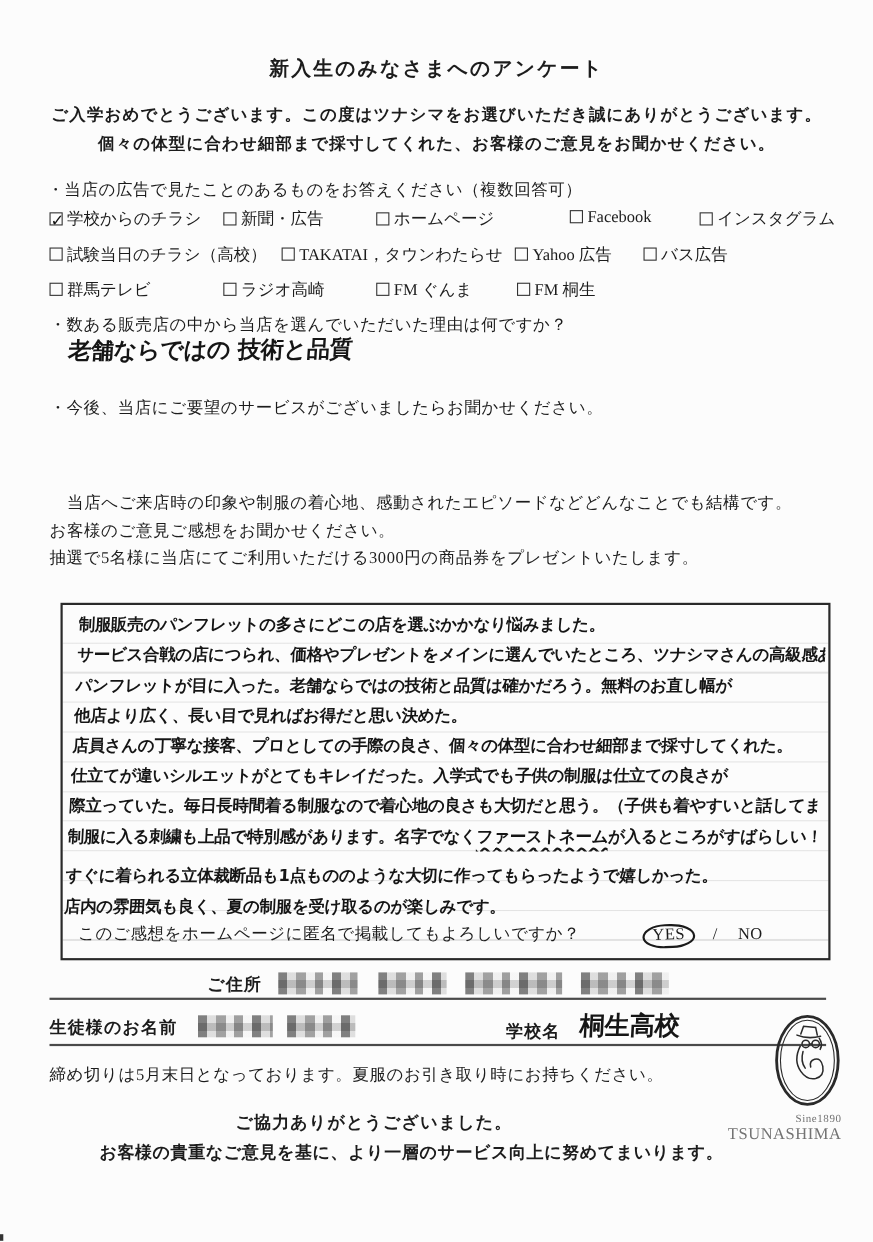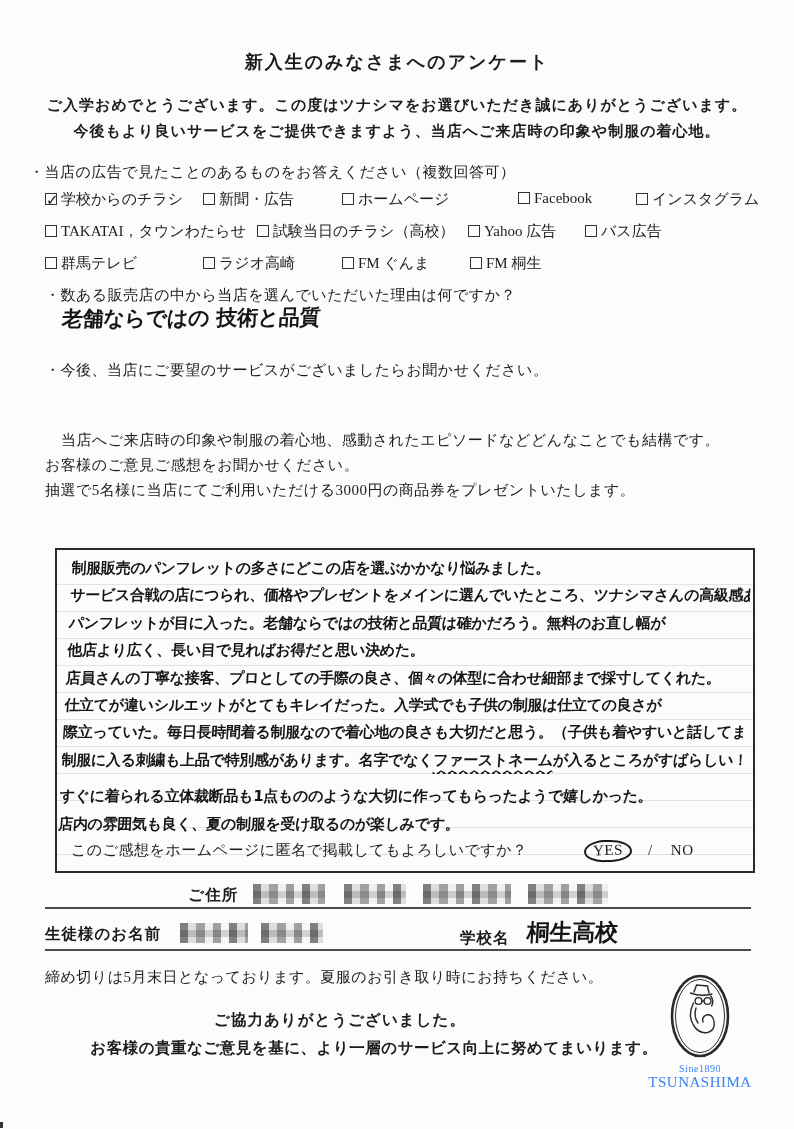--- a/index.html
+++ b/index.html
@@ -7,21 +7,21 @@
     width:794px;height:1129px;position:relative;
     background:#fcfcfc;color:#1c1c1c;
     font-family:"Liberation Serif","DejaVu Serif",serif;
     overflow:hidden;
   }
   .abs{position:absolute;}
   
   .title{top:50px;left:0;width:100%;text-align:center;font-size:18px;font-weight:bold;letter-spacing:2px;}
   .intro{top:92px;left:0;width:100%;text-align:center;font-size:15px;font-weight:bold;line-height:26px;letter-spacing:1px;}
   .q{font-size:15px;letter-spacing:.5px;}
-  .q1{top:163px;left:29px;}
+  .q1{top:163px;left:43px;}
   .q2{top:286px;left:45px;}
   .q3{top:361px;left:45px;}
   
   .cbrow{left:45px;display:flex;font-size:15px;white-space:nowrap;}
   .cbrow1{top:190px;}
   .cbrow2{top:222px;}
   .cbrow3{top:254px;}
   .cbitem{display:inline-block;}
   .r1c0,.r3c0{width:158px;}
   .r1c1,.r3c1{width:139px;}
@@ -38,21 +38,21 @@
   }
   
   .hw{
     font-family:"DejaVu Sans","Liberation Sans",sans-serif;
     font-weight:600;color:#151515;transform:skewX(-3deg);
     letter-spacing:-.3px;
   }
   .ans2{top:304px;left:62px;font-size:21px;font-weight:700;transform:skewX(-4deg) rotate(-.4deg);}
   
   .feedback{top:428px;left:45px;width:710px;font-size:15px;line-height:25px;letter-spacing:.5px;}
-  .feedback .indent{text-indent:16px;}
+  .feedback .indent{text-indent:16px;margin-top:18px;}
   
   .comment-box{
     top:548px;left:55px;width:700px;height:325px;border:2px solid #2a2a2a;box-sizing:border-box;
     background-image:repeating-linear-gradient(180deg,transparent 0 26px,rgba(160,160,160,.28) 26px 27px);
     background-position:0 8px;
   }
   .hw-lines{padding:5px 8px 0 8px;font-size:15px;line-height:27.4px;}
   .hw-lines div{white-space:nowrap;overflow:hidden;}
   .gap{height:9px;}
   .wavy{text-decoration:underline wavy 1.5px #1a1a1a;text-underline-offset:5px;}
@@ -78,48 +78,48 @@
   .m-a3{width:88px;margin-left:12px;}
   .m-a4{width:80px;margin-left:12px;}
   .m-n1{width:68px;margin-left:14px;}
   .m-n2{width:62px;margin-left:8px;}
   .school-label{position:absolute;left:415px;top:5px;}
   .school-value{position:absolute;left:482px;top:-6px;font-size:23px;font-weight:700;}
   
   .deadline{top:968px;left:45px;font-size:15px;letter-spacing:.5px;}
   .thanks1{top:1010px;left:0;width:680px;text-align:center;font-size:15.5px;font-weight:bold;letter-spacing:1px;}
   .thanks2{top:1038px;left:0;width:700px;text-align:center;font-size:15.5px;font-weight:bold;letter-spacing:.5px;margin-left:24px;}
-  .logo{top:974px;left:635px;width:130px;text-align:center;color:#3b82f6;}
+  .logo{top:922px;left:635px;width:130px;text-align:right;color:#737373;}
   .logo-since{font-size:10px;letter-spacing:.5px;margin-top:1px;font-family:"Liberation Serif",serif;}
   .logo-name{font-size:15px;letter-spacing:.5px;font-family:"Liberation Serif",serif;}
   .speck{top:1122px;left:0;width:3px;height:6px;background:#333;}
 </style>
 </head>
 <body>
 
 <div class="abs title">新入生のみなさまへのアンケート</div>
 
 <div class="abs intro">
   <div>ご入学おめでとうございます。この度はツナシマをお選びいただき誠にありがとうございます。</div>
-  <div>今後もより良いサービスをご提供できますよう、当店へご来店時の印象や制服の着心地。</div>
+  <div>個々の体型に合わせ細部まで採寸してくれた、お客様のご意見をお聞かせください。</div>
 </div>
 
 <div class="abs q q1">・当店の広告で見たことのあるものをお答えください（複数回答可）</div>
 
 <div class="abs cbrow cbrow1">
   <span class="cbitem r1c0"><span class="cbbox">✓</span><span>学校からのチラシ</span></span>
   <span class="cbitem r1c1"><span class="cbbox"></span><span>新聞・広告</span></span>
   <span class="cbitem r1c2"><span class="cbbox"></span><span>ホームページ</span></span>
   <span class="cbitem r1c3"><span class="cbbox"></span><span>Facebook</span></span>
   <span class="cbitem"><span class="cbbox"></span><span>インスタグラム</span></span>
 </div>
 
 <div class="abs cbrow cbrow2">
+  <span class="cbitem r2c0"><span class="cbbox"></span><span>試験当日のチラシ（高校）</span></span>
   <span class="cbitem r2c1"><span class="cbbox"></span><span>TAKATAI，タウンわたらせ</span></span>
-  <span class="cbitem r2c0"><span class="cbbox"></span><span>試験当日のチラシ（高校）</span></span>
   <span class="cbitem r2c2"><span class="cbbox"></span><span>Yahoo 広告</span></span>
   <span class="cbitem"><span class="cbbox"></span><span>バス広告</span></span>
 </div>
 
 <div class="abs cbrow cbrow3">
   <span class="cbitem r3c0"><span class="cbbox"></span><span>群馬テレビ</span></span>
   <span class="cbitem r3c1"><span class="cbbox"></span><span>ラジオ高崎</span></span>
   <span class="cbitem r3c2"><span class="cbbox"></span><span>FM ぐんま</span></span>
   <span class="cbitem"><span class="cbbox"></span><span>FM 桐生</span></span>
 </div>

